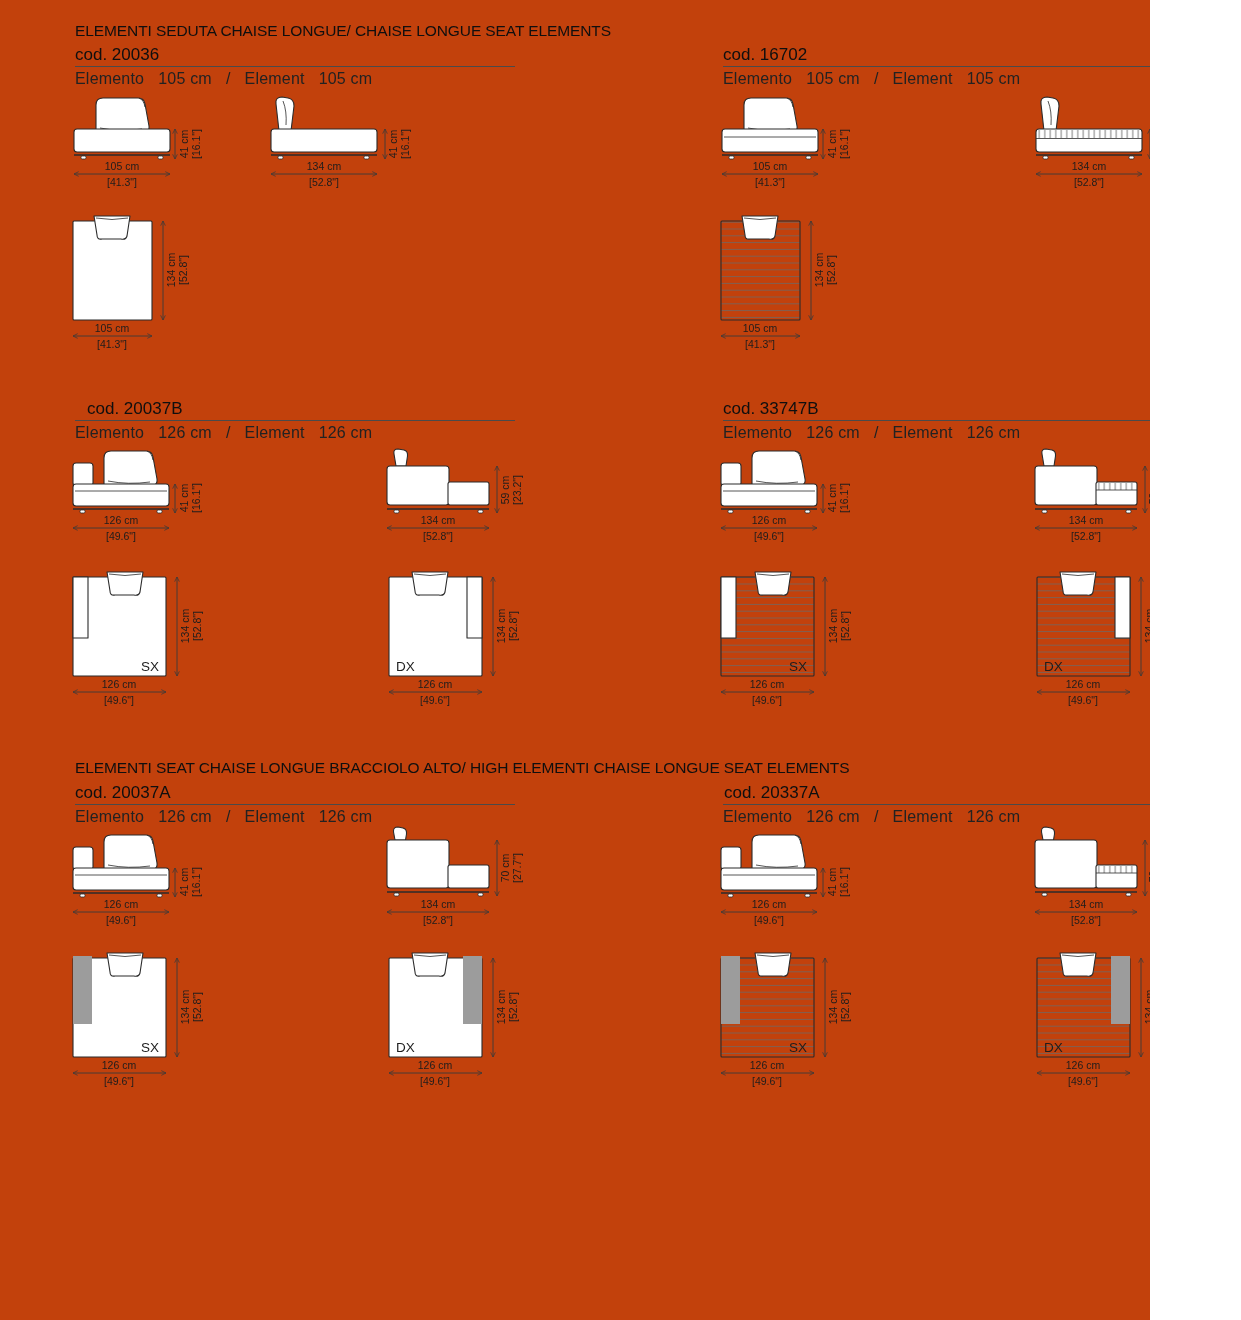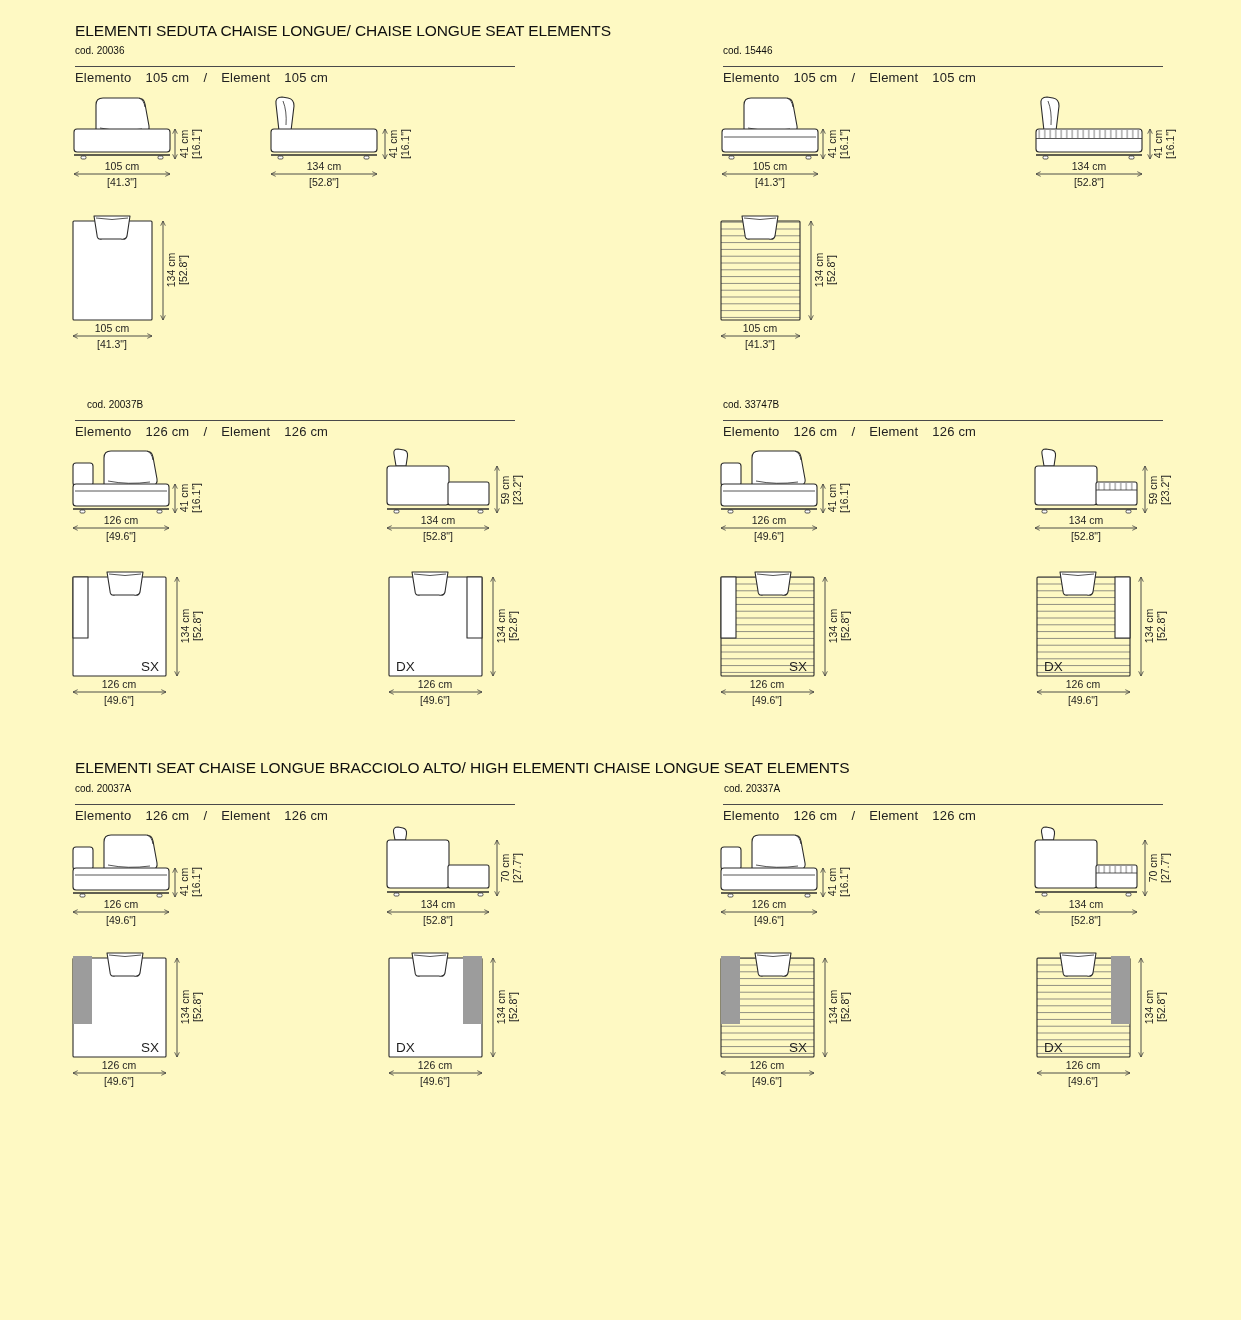--- a/index.html
+++ b/index.html
@@ -1,22 +1,22 @@
 <!DOCTYPE html>
 <html><head>
 <meta charset="utf-8">
 <style>
   html,body{margin:0;padding:0;background:#fff}
-  .page{position:relative;width:1241px;height:1320px;background:#fef9c3;
+  .page{position:relative;width:1150px;height:1320px;background:#c2410c;
         font-family:"Liberation Sans",sans-serif;color:#1a1a1a;overflow:hidden}
   .abs{position:absolute}
   .sec-title{font-size:15.5px;letter-spacing:-0.1px;color:#0f0f0f;white-space:nowrap}
-  .code{font-size:10px;color:#0f0f0f;white-space:nowrap}
+  .code{font-size:17px;color:#0f0f0f;white-space:nowrap}
   .rule{height:0;border-top:1px solid #4a4a4a}
-  .el-line{font-size:13px;color:#222;letter-spacing:.2px;white-space:nowrap}
+  .el-line{font-size:16px;color:#222;letter-spacing:.2px;white-space:nowrap}
   .el-line span{margin-right:14px}
   svg{overflow:visible;display:block}
   .ln{fill:#fff;stroke:#2b2b2b;stroke-width:1.1;stroke-linejoin:round}
   .thin{fill:none;stroke:#2b2b2b;stroke-width:.8}
   .base{fill:none;stroke:#2b2b2b;stroke-width:1.4}
   .foot{fill:#fff;stroke:#2b2b2b;stroke-width:.8}
   .dimln{stroke:#3a3a3a;stroke-width:.9}
   svg text{font-family:"Liberation Sans",sans-serif}
   .dim{font-size:10.5px;fill:#1d1d1d}
   .lbl{font-size:13.5px;fill:#1d1d1d}
@@ -55,21 +55,21 @@
   </svg>
 
   <div class="abs sec-title" style="left:75px;top:22px">ELEMENTI SEDUTA CHAISE LONGUE/ CHAISE LONGUE SEAT ELEMENTS</div>
 
   <div class="abs code" style="left:75px;top:45px">cod. 20036</div>
   <div class="abs rule" style="left:75px;top:66px;width:440px"></div>
   <div class="abs el-line" style="left:75px;top:70px">
     <span>Elemento</span><span>105 cm</span><span>/</span><span>Element</span><span>105 cm</span>
   </div>
 
-  <div class="abs code" style="left:723px;top:45px">cod. 15446</div>
+  <div class="abs code" style="left:723px;top:45px">cod. 16702</div>
   <div class="abs rule" style="left:723px;top:66px;width:440px"></div>
   <div class="abs el-line" style="left:723px;top:70px">
     <span>Elemento</span><span>105 cm</span><span>/</span><span>Element</span><span>105 cm</span>
   </div>
 
   <svg class="abs" style="left:68px;top:92px" width="150" height="103">
     <g>
       <use href="#cushF" x="26" y="4"></use>
       <rect class="ln" x="6" y="37" width="96" height="23" rx="3"></rect>
       <path class="base" d="M6,63 H102"></path>

